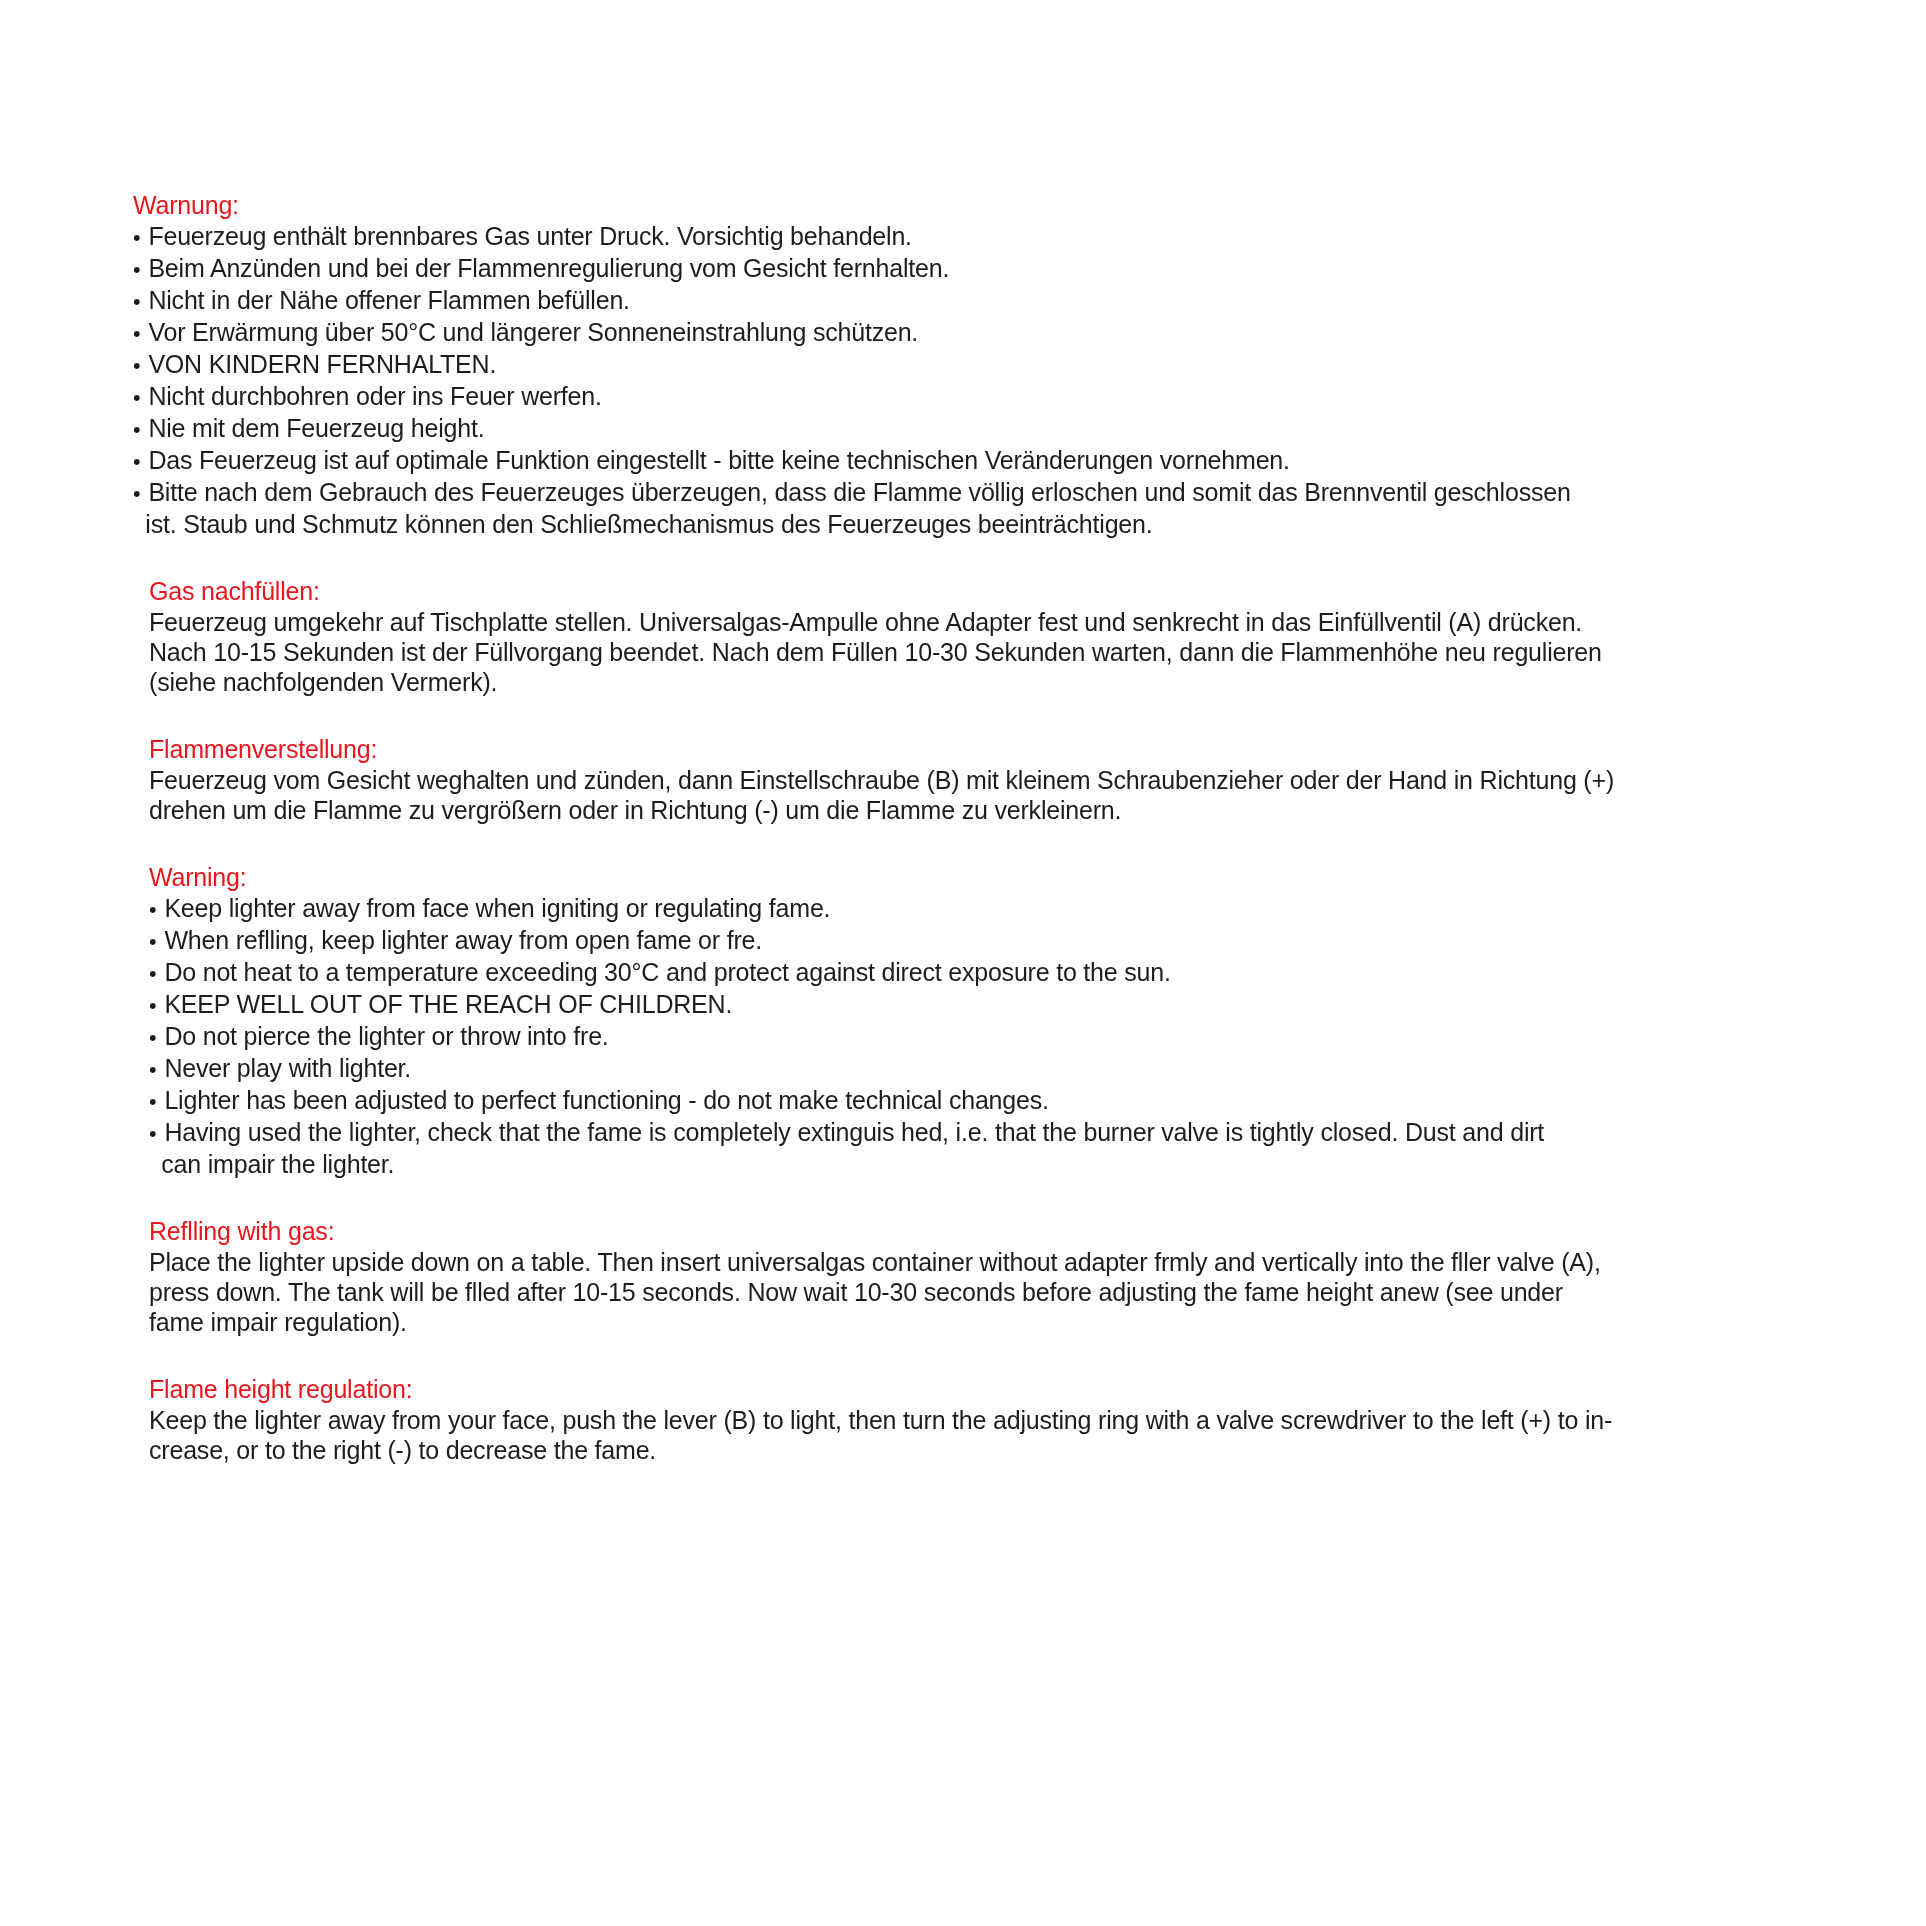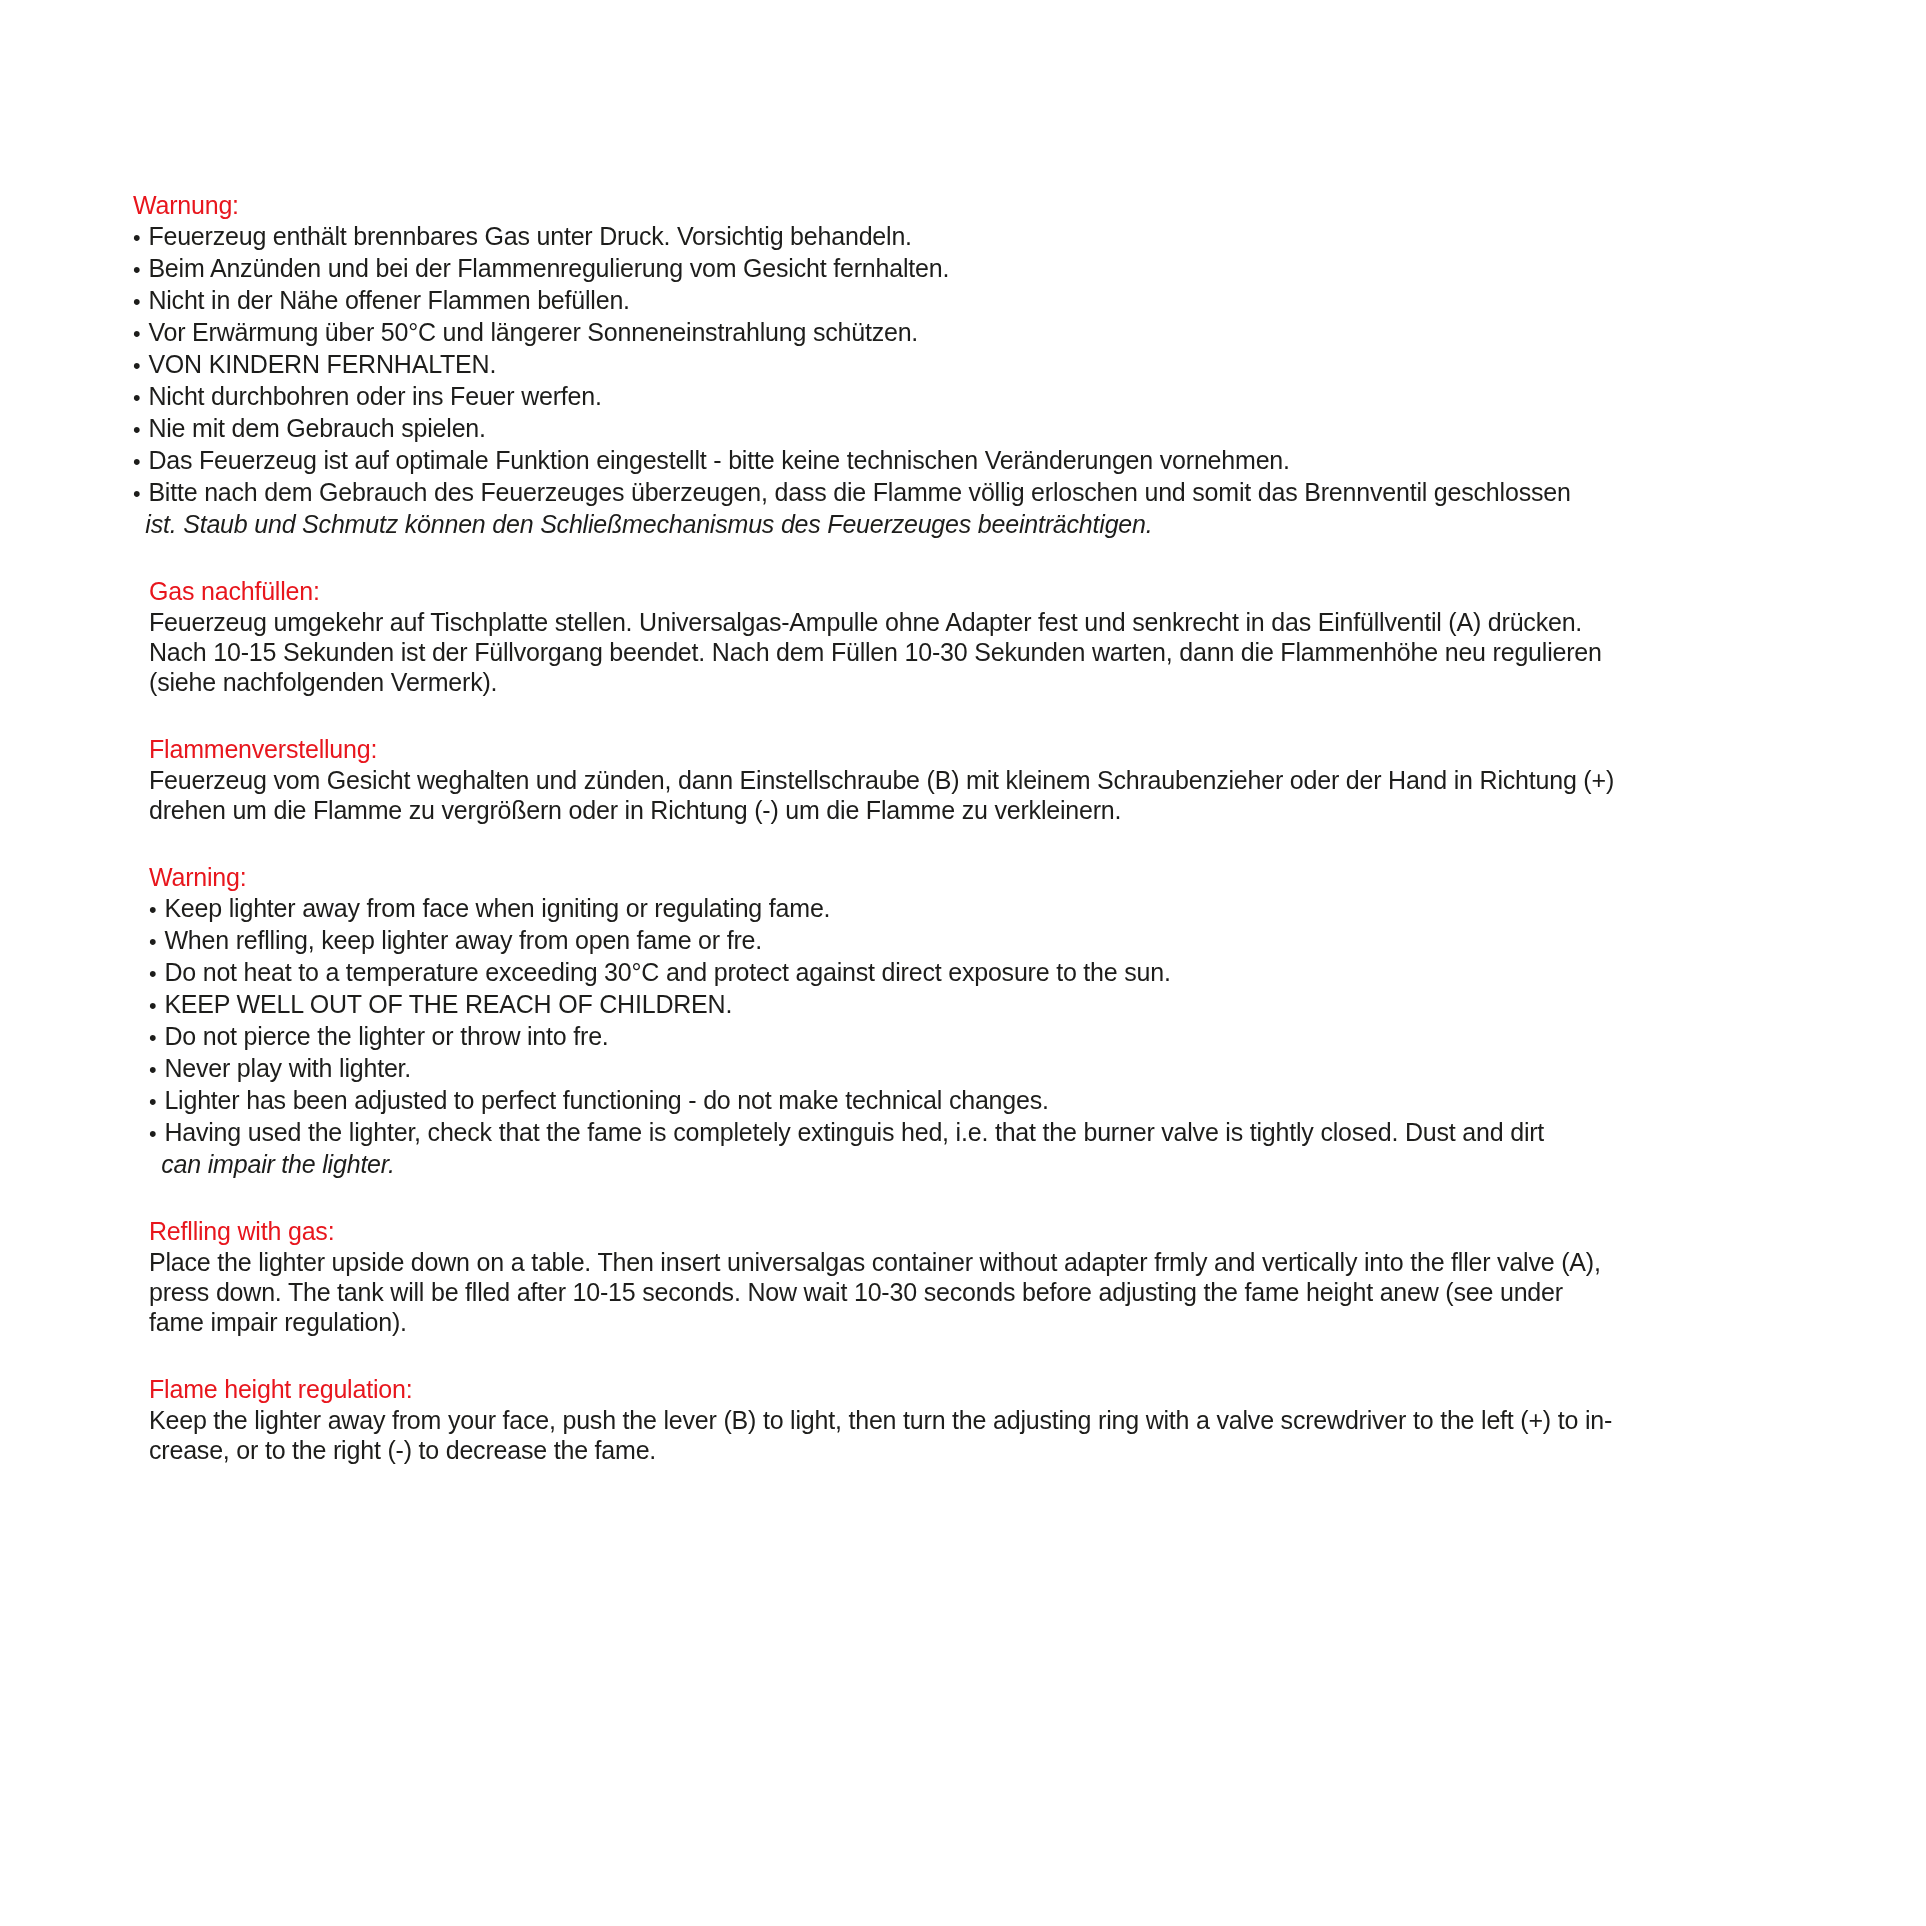--- a/index.html
+++ b/index.html
@@ -37,36 +37,36 @@
     line-height:30px;
     letter-spacing:-0.2px;
     white-space:pre;
     color:var(--body-color);
   }
   .doc-line .bullet-marker{
     display:inline-block;
     width:15.4px;
     font-size:21.6px;
   }
-  .doc-line.continuation{padding-left:12.3px;font-style:italic;}
+  .doc-line.continuation{padding-left:12.3px;}
 </style>
 </head>
 <body>
 
 <div class="page">
   <div class="content" id="doc-content">
       <section class="doc-section">
         <div class="section-heading">Warnung:</div>
         <div class="doc-line bullet"><span class="bullet-marker">•</span><span>Feuerzeug enthält brennbares Gas unter Druck. Vorsichtig behandeln.</span></div>
         <div class="doc-line bullet"><span class="bullet-marker">•</span><span>Beim Anzünden und bei der Flammenregulierung vom Gesicht fernhalten.</span></div>
         <div class="doc-line bullet"><span class="bullet-marker">•</span><span>Nicht in der Nähe offener Flammen befüllen.</span></div>
         <div class="doc-line bullet"><span class="bullet-marker">•</span><span>Vor Erwärmung über 50°C und längerer Sonneneinstrahlung schützen.</span></div>
         <div class="doc-line bullet"><span class="bullet-marker">•</span><span>VON KINDERN FERNHALTEN.</span></div>
         <div class="doc-line bullet"><span class="bullet-marker">•</span><span>Nicht durchbohren oder ins Feuer werfen.</span></div>
-        <div class="doc-line bullet"><span class="bullet-marker">•</span><span>Nie mit dem Gebrauch spielen.</span></div>
+        <div class="doc-line bullet"><span class="bullet-marker">•</span><span>Nie mit dem Feuerzeug height.</span></div>
         <div class="doc-line bullet"><span class="bullet-marker">•</span><span>Das Feuerzeug ist auf optimale Funktion eingestellt - bitte keine technischen Veränderungen vornehmen.</span></div>
         <div class="doc-line bullet"><span class="bullet-marker">•</span><span>Bitte nach dem Gebrauch des Feuerzeuges überzeugen, dass die Flamme völlig erloschen und somit das Brennventil geschlossen</span></div>
         <div class="doc-line continuation"><span>ist. Staub und Schmutz können den Schließmechanismus des Feuerzeuges beeinträchtigen.</span></div>
       </section>
       <section class="doc-section">
         <div class="section-heading">Gas nachfüllen:</div>
         <div class="doc-line plain"><span>Feuerzeug umgekehr auf Tischplatte stellen. Universalgas-Ampulle ohne Adapter fest und senkrecht in das Einfüllventil (A) drücken.</span></div>
         <div class="doc-line plain"><span>Nach 10-15 Sekunden ist der Füllvorgang beendet. Nach dem Füllen 10-30 Sekunden warten, dann die Flammenhöhe neu regulieren</span></div>
         <div class="doc-line plain"><span>(siehe nachfolgenden Vermerk).</span></div>
       </section>

